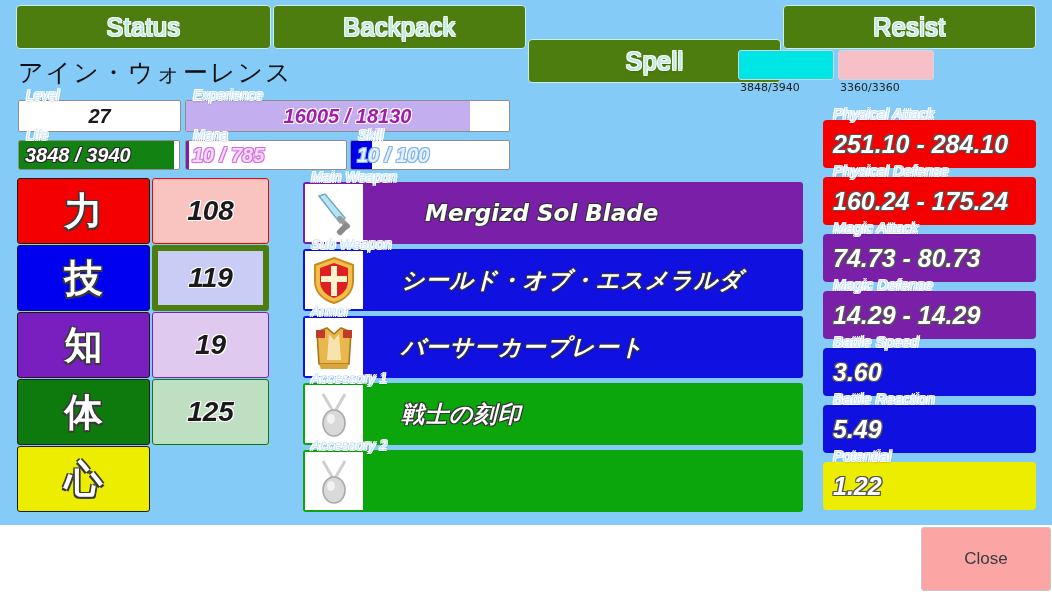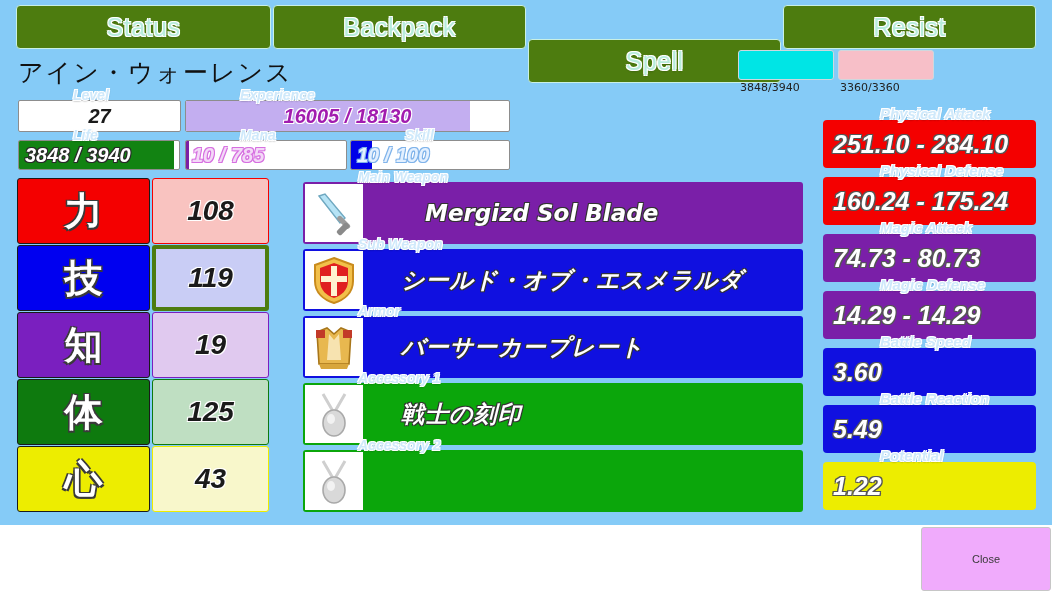--- a/index.html
+++ b/index.html
@@ -72,22 +72,22 @@
   }
   .bar .fill { position: absolute; left: 0; top: 0; height: 100%; }
   .bar .bartext {
     position: absolute; left: 0; top: 0; width: 100%; height: 100%;
     display: flex; align-items: center;
     font-style: italic; font-weight: bold; font-size: 20px;
     white-space: nowrap;
   }
   .caption {
     position: absolute; left: 8px; top: -13px;
-    font-size: 14px; font-style: italic; font-weight: bold;
-    z-index: 5; white-space: nowrap; margin-left: 47px;
+    font-size: 14px; font-style: italic; font-weight: normal;
+    z-index: 5; white-space: nowrap;
   }
   .cap-white {
     color: #cfe9fb;
     text-shadow: -1px -1px 0 #fff, 1px -1px 0 #fff, -1px 1px 0 #fff, 1px 1px 0 #fff,
                  0 1px 2px rgba(0,0,0,.55);
   }
 
   
   #level-bar { left: 18px; top: 100px; width: 163px; height: 32px; }
   #level-bar .bartext { justify-content: center; color: #1a1a1a;
@@ -170,23 +170,23 @@
     font-size: 25px; font-style: italic; font-weight: bold; color: #ffffff;
     text-shadow: -1.2px -1.2px 0 #555, 1.2px -1.2px 0 #555,
                  -1.2px 1.2px 0 #555, 1.2px 1.2px 0 #555;
     white-space: nowrap;
   }
   .stat-box .caption { left: 10px; top: -15px; font-size: 15px; }
 
   
   .close-btn {
     position: absolute; left: 921px; top: 527px; width: 130px; height: 64px;
-    background: #f0abfc; border: 1px solid #c6c6c6; border-radius: 3px;
-    display: flex; align-items: center; justify-content: center;
-    font-size: 11px; color: #3a3a3a; cursor: pointer;
+    background: #fca5a5; border: 1px solid #c6c6c6; border-radius: 3px;
+    display: flex; align-items: center; justify-content: center;
+    font-size: 17px; color: #3a3a3a; cursor: pointer;
   }
 </style>
 </head>
 <body>
 
 <div id="screen">
   <div class="panel">
 
     <div class="tabbar">
       <div class="tab">
@@ -251,33 +251,32 @@
       <div class="caption cap-white">Skill</div>
     </div>
 
     <div class="attrs">
       <div class="attr-row">
         <div class="attr-key" style="background:#f40000">力</div>
         <div class="attr-val" style="background:#f9c3c0;border:1px solid #f40000">108</div>
       </div>
       <div class="attr-row">
         <div class="attr-key" style="background:#0000f0">技</div>
-        <div class="attr-val" style="background:#c9cdf5;border:4px solid #4d7c0f">119</div>
+        <div class="attr-val" style="background:#c9cdf5;border:6px solid #4d7c0f">119</div>
       </div>
       <div class="attr-row">
         <div class="attr-key" style="background:#7a1fbf">知</div>
         <div class="attr-val" style="background:#e0c9ef;border:1px solid #7a1fbf">19</div>
       </div>
       <div class="attr-row">
         <div class="attr-key" style="background:#0e7a0e">体</div>
         <div class="attr-val" style="background:#bfdfc2;border:1px solid #0e7a0e">125</div>
       </div>
       <div class="attr-row">
         <div class="attr-key" style="background:#eded00">心</div>
-        <div class="attr-val" style="background:#f8f7cb;border:1px solid #eded00">43</div>
       </div>
     </div>
 
     <div class="equip">
 
       <div class="equip-row" style="background:#7a1fa8">
         <div class="equip-icon">
           <svg width="50" height="50" viewBox="0 0 50 50">
             <path d="M10 8 L16 6 L36 30 L31 35 Z" fill="#b6e3f5" stroke="#6fa8c0" stroke-width="1.4"></path>
             <rect x="27" y="32" width="16" height="5" rx="2" transform="rotate(45 35 34)" fill="#9b9b9b"></rect>

